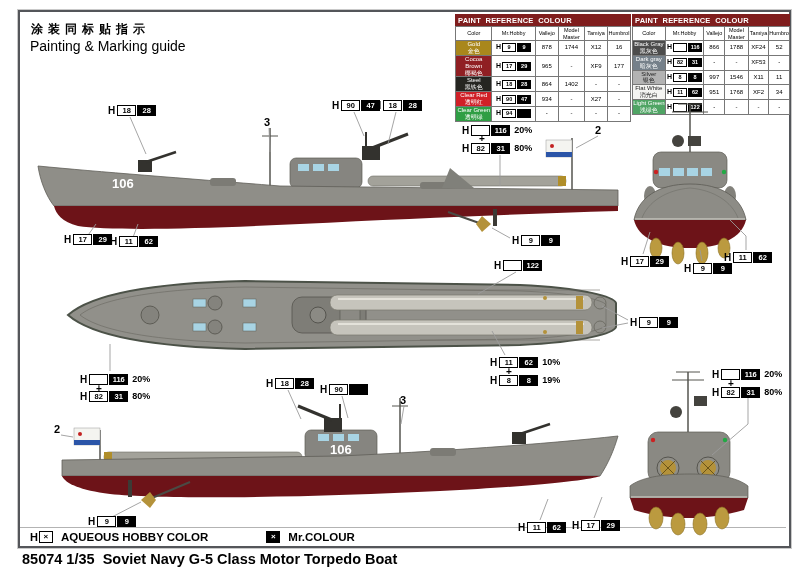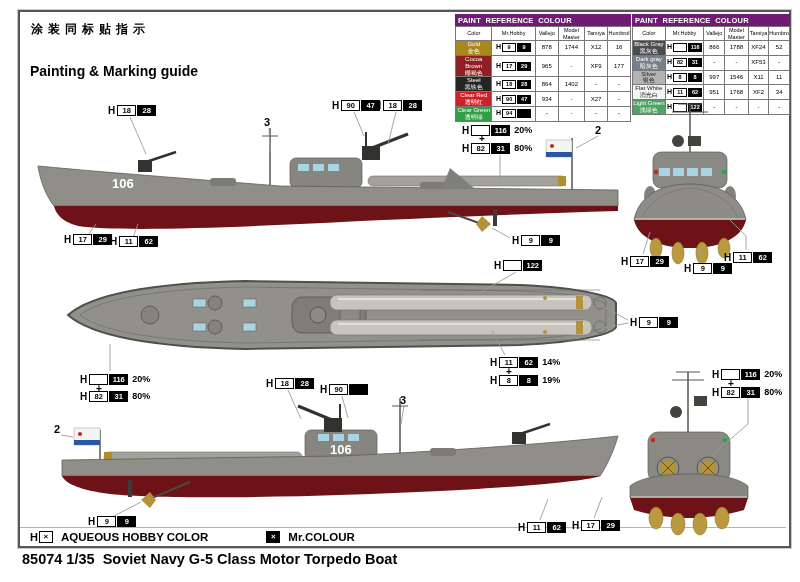--- a/index.html
+++ b/index.html
@@ -3,27 +3,27 @@
 <meta charset="utf-8">
 <style>
   html,body{margin:0;padding:0;}
   body{width:800px;height:582px;position:relative;background:#fff;
        font-family:"Liberation Sans",sans-serif;color:#000;overflow:hidden;}
 
   .frame{position:absolute;left:18px;top:10px;width:769px;height:534px;
          border:2px solid #54565a;outline:1px solid #c9c9c9;}
 
   .title-cn{position:absolute;left:31px;top:21px;font-size:12px;font-weight:bold;letter-spacing:5px;}
-  .title-en{position:absolute;left:30px;top:38px;font-size:14px;font-weight:bold;margin-top:25px;}
+  .title-en{position:absolute;left:30px;top:38px;font-size:14px;font-weight:normal;}
 
   
   .ptable{position:absolute;top:14px;background:#fff;}
   #ptable0{left:455px;width:176px;}
   #ptable1{left:632px;width:158px;}
-  .pbar{background:#701a75;color:#fff;font-weight:bold;font-size:7.5px;
+  .pbar{background:#7f1d1d;color:#fff;font-weight:bold;font-size:7.5px;
         padding:2px 3px 1px 3px;white-space:pre;letter-spacing:.2px;}
   .ptable table{border-collapse:collapse;width:100%;table-layout:fixed;}
   .ptable th,.ptable td{border:1px solid #777;text-align:center;padding:0;
         font-size:6px;line-height:1.15;overflow:hidden;}
   .ptable th{font-weight:normal;height:13px;font-size:5.5px;}
   .ptable td{height:11px;}
   .ptable th:nth-child(1){width:21%}
   .ptable th:nth-child(2){width:25%}
   .ptable th:nth-child(3){width:13%}
   .ptable th:nth-child(4){width:15%}
@@ -431,21 +431,21 @@
 </div>
 <div class="chip" style="left:630px;top:316px">
   <span class="hl">H</span>
   <span class="wb">9</span>
   <span class="bb">9</span>
 </div>
 <div class="chip" style="left:490px;top:356px">
   <span class="hl">H</span>
   <span class="wb">11</span>
   <span class="bb">62</span>
-  <span class="pc">14%</span>
+  <span class="pc">10%</span>
 </div>
 <div class="plus" style="left:506px;top:368px">+</div>
 <div class="chip" style="left:490px;top:374px">
   <span class="hl">H</span>
   <span class="wb">8</span>
   <span class="bb">8</span>
   <span class="pc">19%</span>
 </div>
 <div class="chip" style="left:80px;top:373px">
   <span class="hl">H</span>

